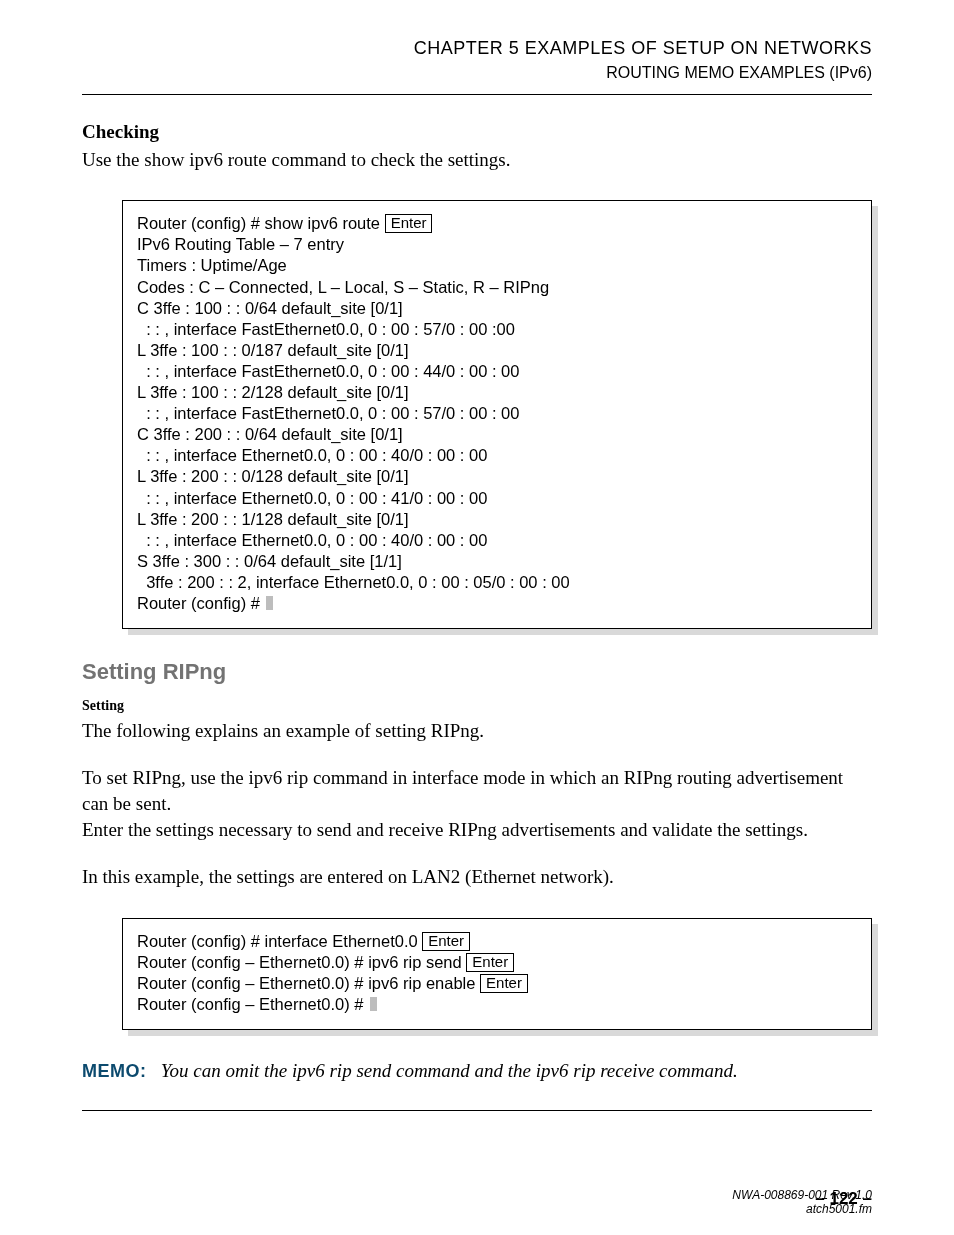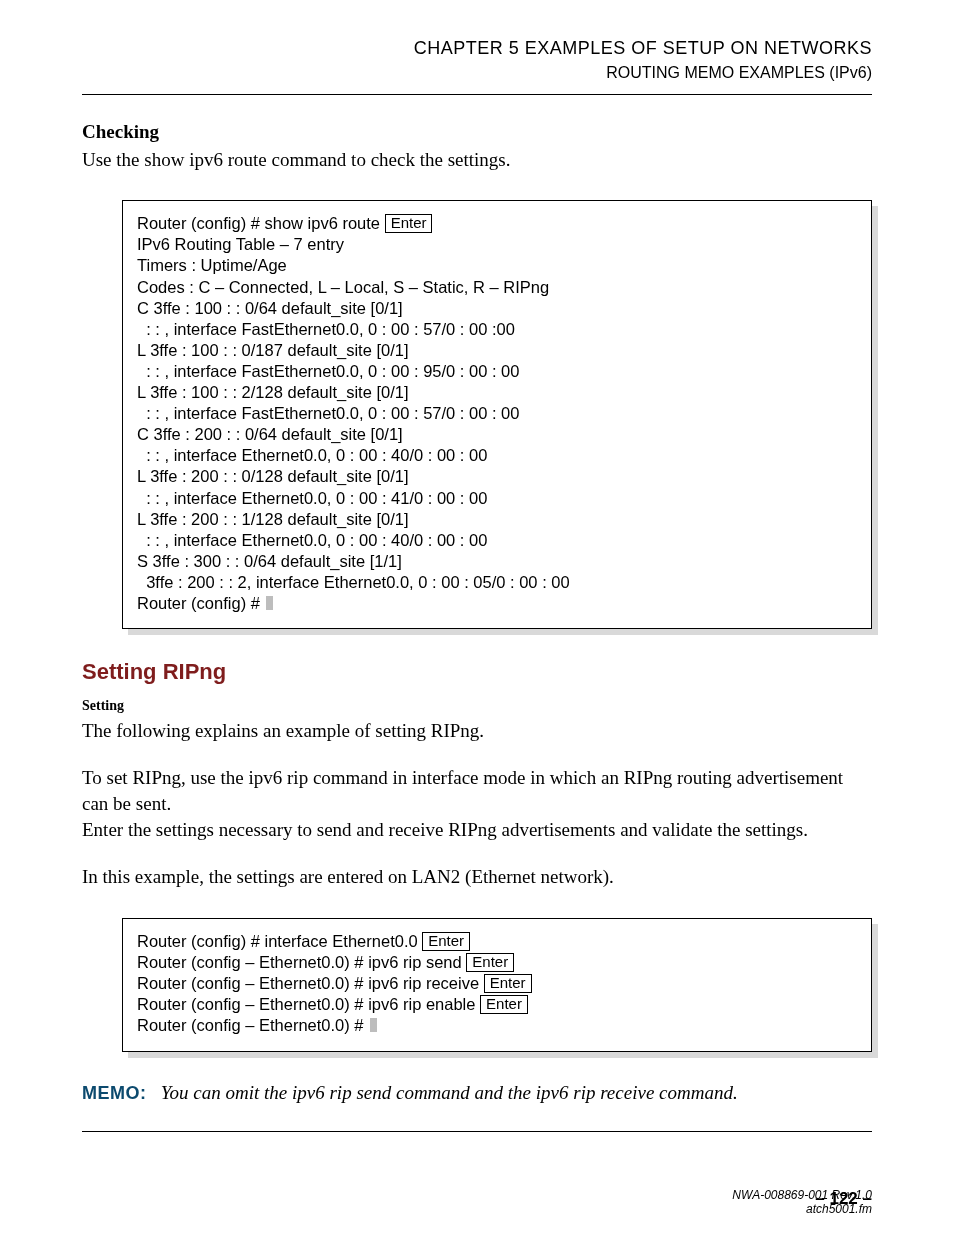--- a/index.html
+++ b/index.html
@@ -78,21 +78,21 @@
   }
   .cursor-block {
     display: inline-block;
     width: 7px;
     height: 14px;
     background: #bdbdbd;
     vertical-align: -1px;
     margin-left: 2px;
   }
   .section-heading {
-    color: #7f1d1d;
+    color: #737373;
     font-family: Arial, Helvetica, sans-serif;
     font-weight: bold;
     font-size: 22px;
     margin: 26px 0 10px 0;
   }
   .setting-sub {
     font-weight: bold;
     font-size: 14px;
     margin-bottom: 2px;
   }
@@ -152,21 +152,21 @@
   <div class="code-box-wrap">
     <div class="code-shadow"></div>
     <div class="code-box">
       <div><span>Router (config) # show ipv6 route </span><span class="enter-key">Enter</span></div>
       <div>IPv6 Routing Table – 7 entry</div>
       <div>Timers : Uptime/Age</div>
       <div>Codes : C – Connected, L – Local, S – Static, R – RIPng</div>
       <div>C 3ffe : 100 : : 0/64 default_site [0/1]</div>
       <div style="white-space:pre">  : : , interface FastEthernet0.0, 0 : 00 : 57/0 : 00 :00</div>
       <div>L 3ffe : 100 : : 0/187 default_site [0/1]</div>
-      <div style="white-space:pre">  : : , interface FastEthernet0.0, 0 : 00 : 95/0 : 00 : 00</div>
+      <div style="white-space:pre">  : : , interface FastEthernet0.0, 0 : 00 : 44/0 : 00 : 00</div>
       <div>L 3ffe : 100 : : 2/128 default_site [0/1]</div>
       <div style="white-space:pre">  : : , interface FastEthernet0.0, 0 : 00 : 57/0 : 00 : 00</div>
       <div>C 3ffe : 200 : : 0/64 default_site [0/1]</div>
       <div style="white-space:pre">  : : , interface Ethernet0.0, 0 : 00 : 40/0 : 00 : 00</div>
       <div>L 3ffe : 200 : : 0/128 default_site [0/1]</div>
       <div style="white-space:pre">  : : , interface Ethernet0.0, 0 : 00 : 41/0 : 00 : 00</div>
       <div>L 3ffe : 200 : : 1/128 default_site [0/1]</div>
       <div style="white-space:pre">  : : , interface Ethernet0.0, 0 : 00 : 40/0 : 00 : 00</div>
       <div>S 3ffe : 300 : : 0/64 default_site [1/1]</div>
       <div style="white-space:pre">  3ffe : 200 : : 2, interface Ethernet0.0, 0 : 00 : 05/0 : 00 : 00</div>
@@ -181,21 +181,20 @@
   <p class="para">To set RIPng, use the ipv6 rip command in interface mode in which an RIPng routing advertisement can be sent.</p>
   <p class="para">Enter the settings necessary to send and receive RIPng advertisements and validate the settings.</p>
   <div class="spacer"></div>
   <p class="para">In this example, the settings are entered on LAN2 (Ethernet network).</p>
 
   <div class="code-box-wrap">
     <div class="code-shadow"></div>
     <div class="code-box">
       <div><span>Router (config) # interface Ethernet0.0 </span><span class="enter-key">Enter</span></div>
       <div><span>Router (config – Ethernet0.0) # ipv6 rip send </span><span class="enter-key">Enter</span></div>
-      <div><span>Router (config – Ethernet0.0) # ipv6 rip receive </span><span class="enter-key">Enter</span></div>
       <div><span>Router (config – Ethernet0.0) # ipv6 rip enable </span><span class="enter-key">Enter</span></div>
       <div><span>Router (config – Ethernet0.0) # </span><span class="cursor-block"></span></div>
     </div>
   </div>
 
   <div class="memo-row">
     <span class="memo-label">MEMO:</span>
     &nbsp;&nbsp;<span class="memo-text">You can omit the ipv6 rip send command and the ipv6 rip receive command.</span>
   </div>
 

